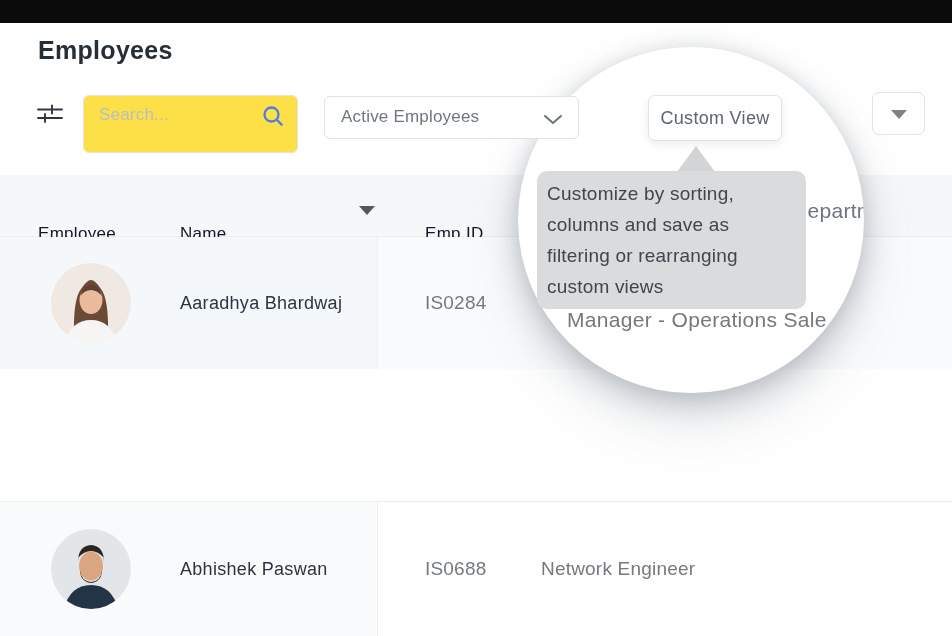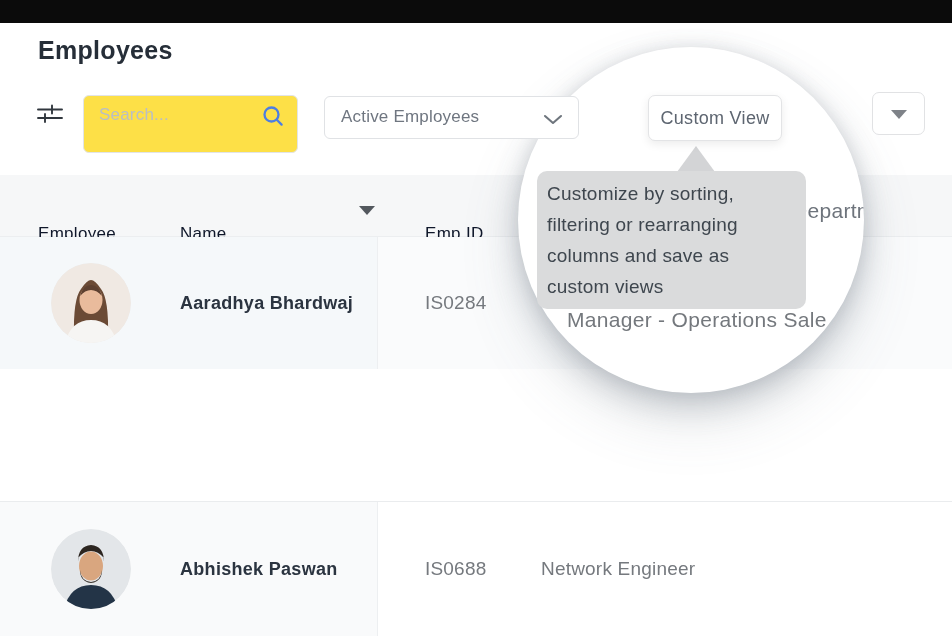--- a/index.html
+++ b/index.html
@@ -40,21 +40,21 @@
 
   
   .row { position: absolute; left: 0; width: 952px; cursor: pointer; }
   .row-1 { top: 237px; height: 132px; background: #fafbfc; }
   .row-2 { top: 369px; height: 132px; background: #fff; border-top: 1px solid #eaecee; }
   .row-3 { top: 501px; height: 135px; background: #fff; border-top: 1px solid #eaecee; }
   .frozen { position: absolute; left: 0; top: 0; width: 378px; height: 100%; background: #f9fafb; border-right: 1px solid #edeff1; }
   .row-1 .frozen { background: #f5f8fa; }
   .avatar { position: absolute; left: 51px; top: 50%; margin-top: -40px; width: 80px; height: 80px; border-radius: 50%; overflow: hidden; box-shadow: 0 0 0 1px rgba(0,0,0,0.04) inset; }
   .cell { position: absolute; top: 0; height: 100%; display: flex; align-items: center; font-size: 19px; color: #75797e; letter-spacing: .2px; white-space: nowrap; }
-  .cell-name { left: 180px; font-size: 18px; font-weight: 700; color: #2b3440; letter-spacing: .3px; text-align: right; }
+  .cell-name { left: 180px; font-size: 18px; font-weight: 400; color: #2b3440; letter-spacing: .3px; text-align: right; }
   .cell-id { left: 425px; }
   .cell-desig { left: 541px; }
   .cell-dept { left: 768px; }
 
   
   .lens { position: absolute; left: 518px; top: 47px; width: 346px; height: 346px; border-radius: 50%; background: #fff; overflow: hidden; z-index: 25;
           box-shadow: 0 12px 30px rgba(95,105,120,.30), 0 28px 60px rgba(95,105,120,.16), 0 0 16px rgba(120,130,142,.14); }
   .lens-dept { position: absolute; left: 274px; top: 152px; font-size: 21px; color: #6e747c; letter-spacing: .3px; white-space: nowrap; }
   .lens-mgr { position: absolute; left: 49px; top: 261px; font-size: 21px; color: #74787d; letter-spacing: .3px; white-space: nowrap; }
 
@@ -150,18 +150,18 @@
   <div class="lens">
     <span class="lens-dept">Department</span>
     <span class="lens-mgr">Manager - Operations Sale</span>
   </div>
 
   <button class="custom-view">Custom View</button>
 
   <div class="tt-arrow"></div>
   <div class="tooltip">
     <span>Customize by sorting,</span>
+    <span>columns and save as</span>
     <span>filtering or rearranging</span>
-    <span>columns and save as</span>
     <span>custom views</span>
   </div>
 
 </div>
 
 </body></html>

